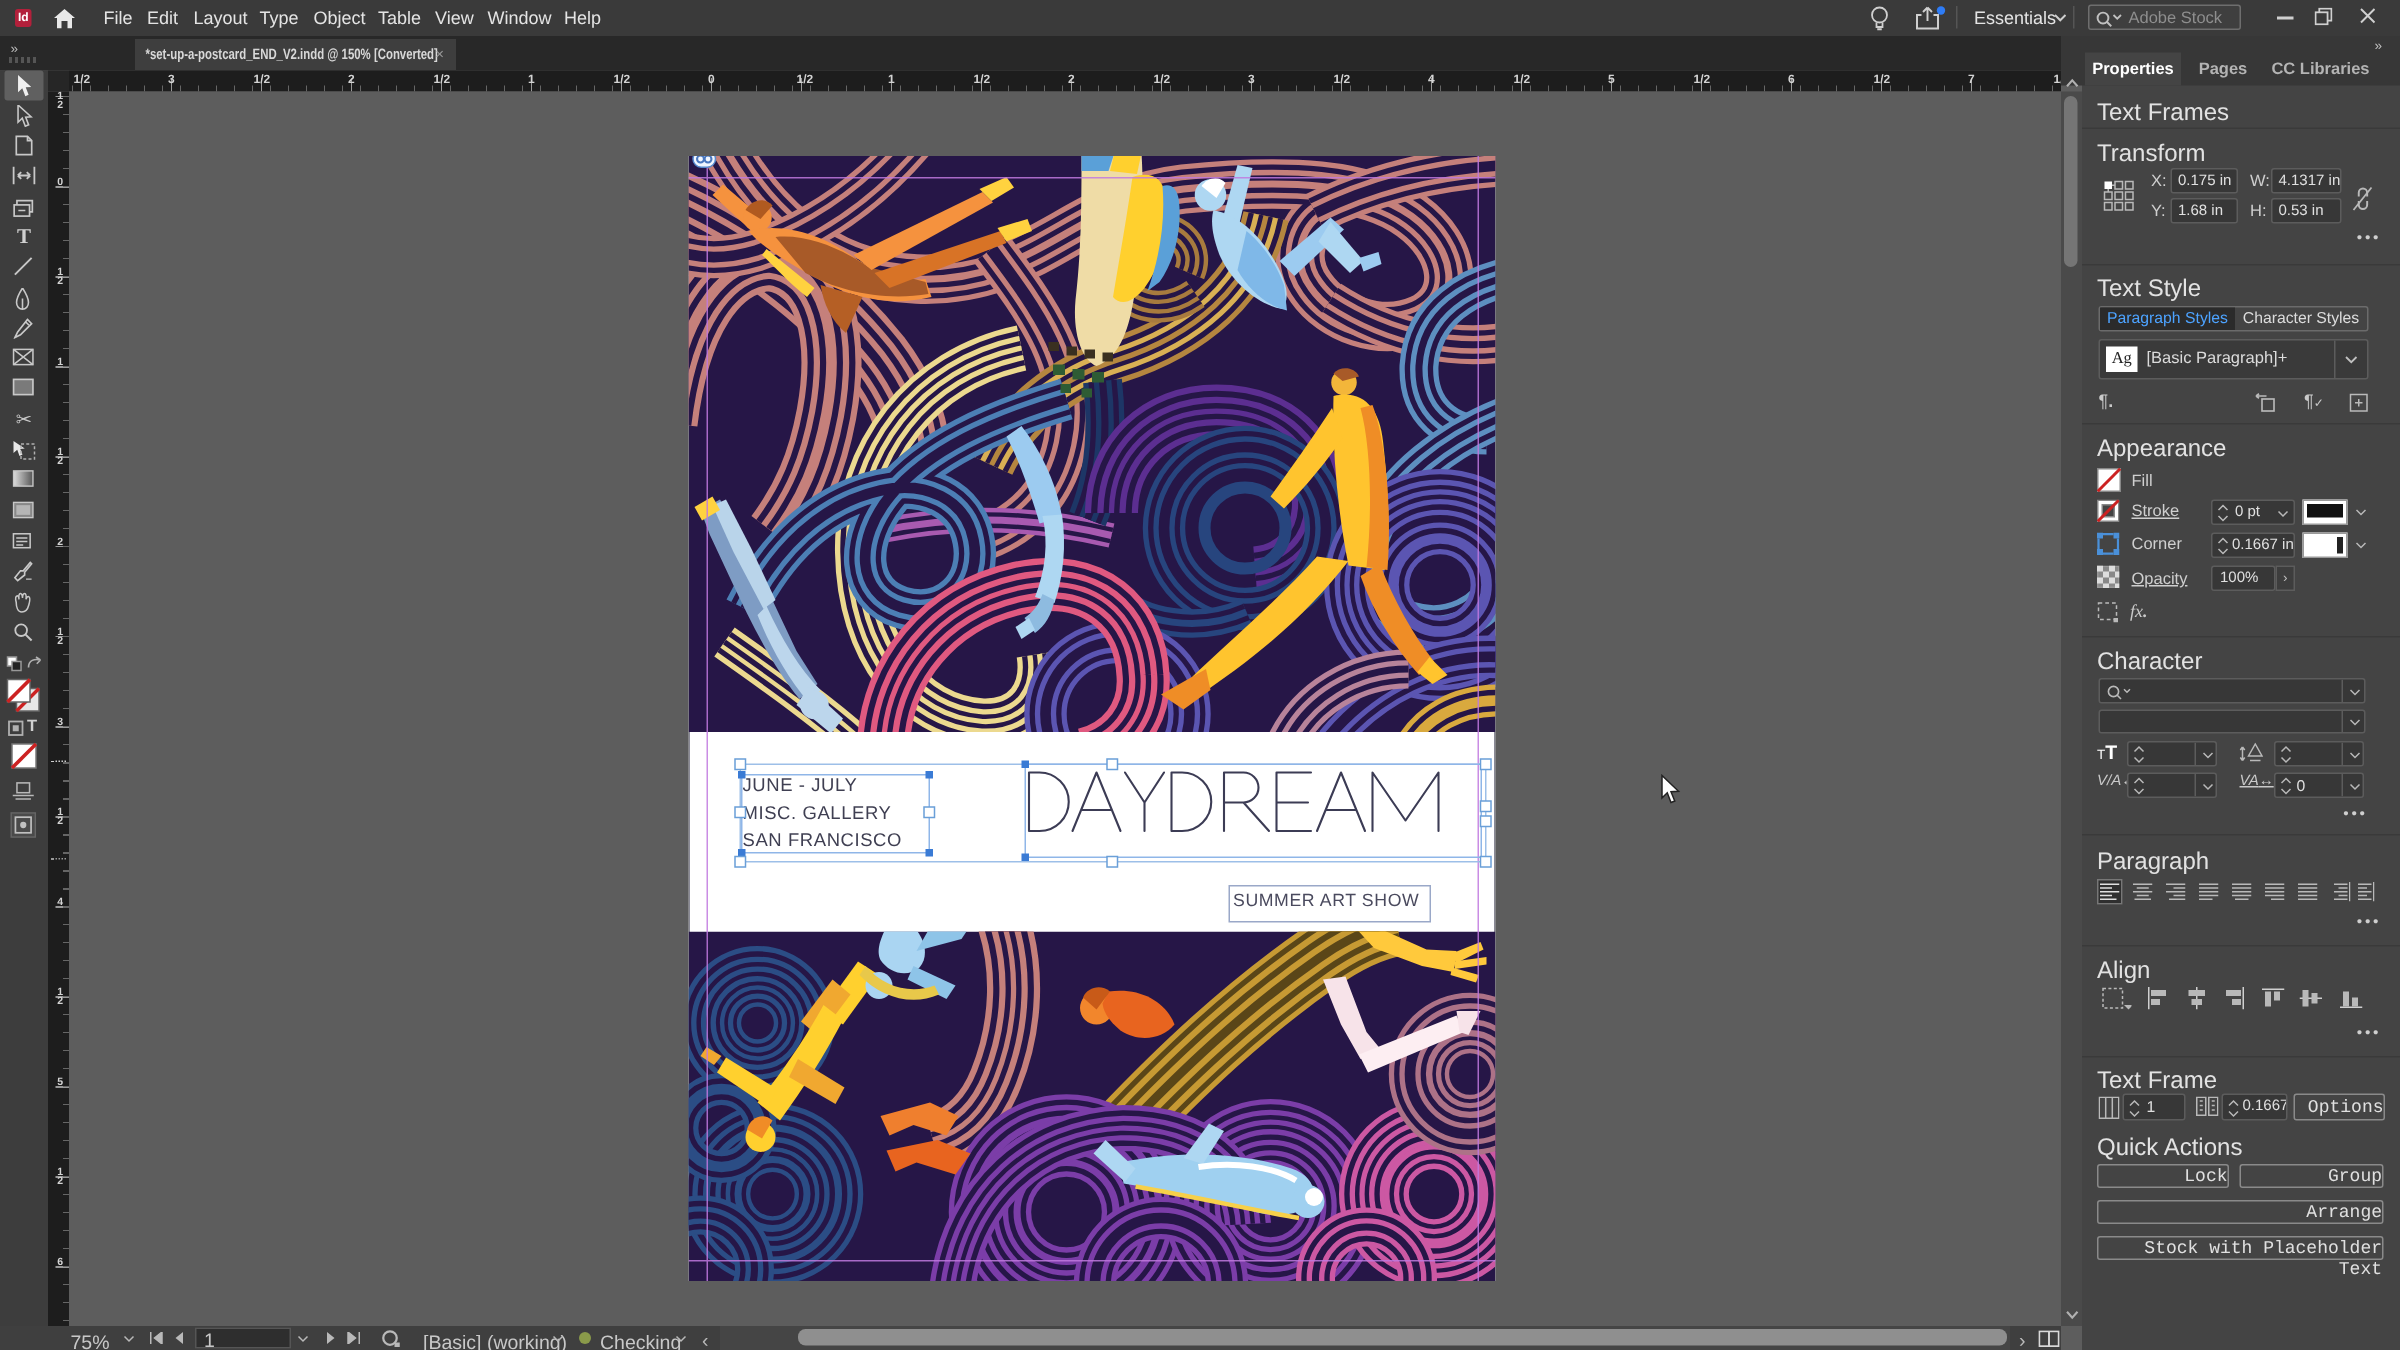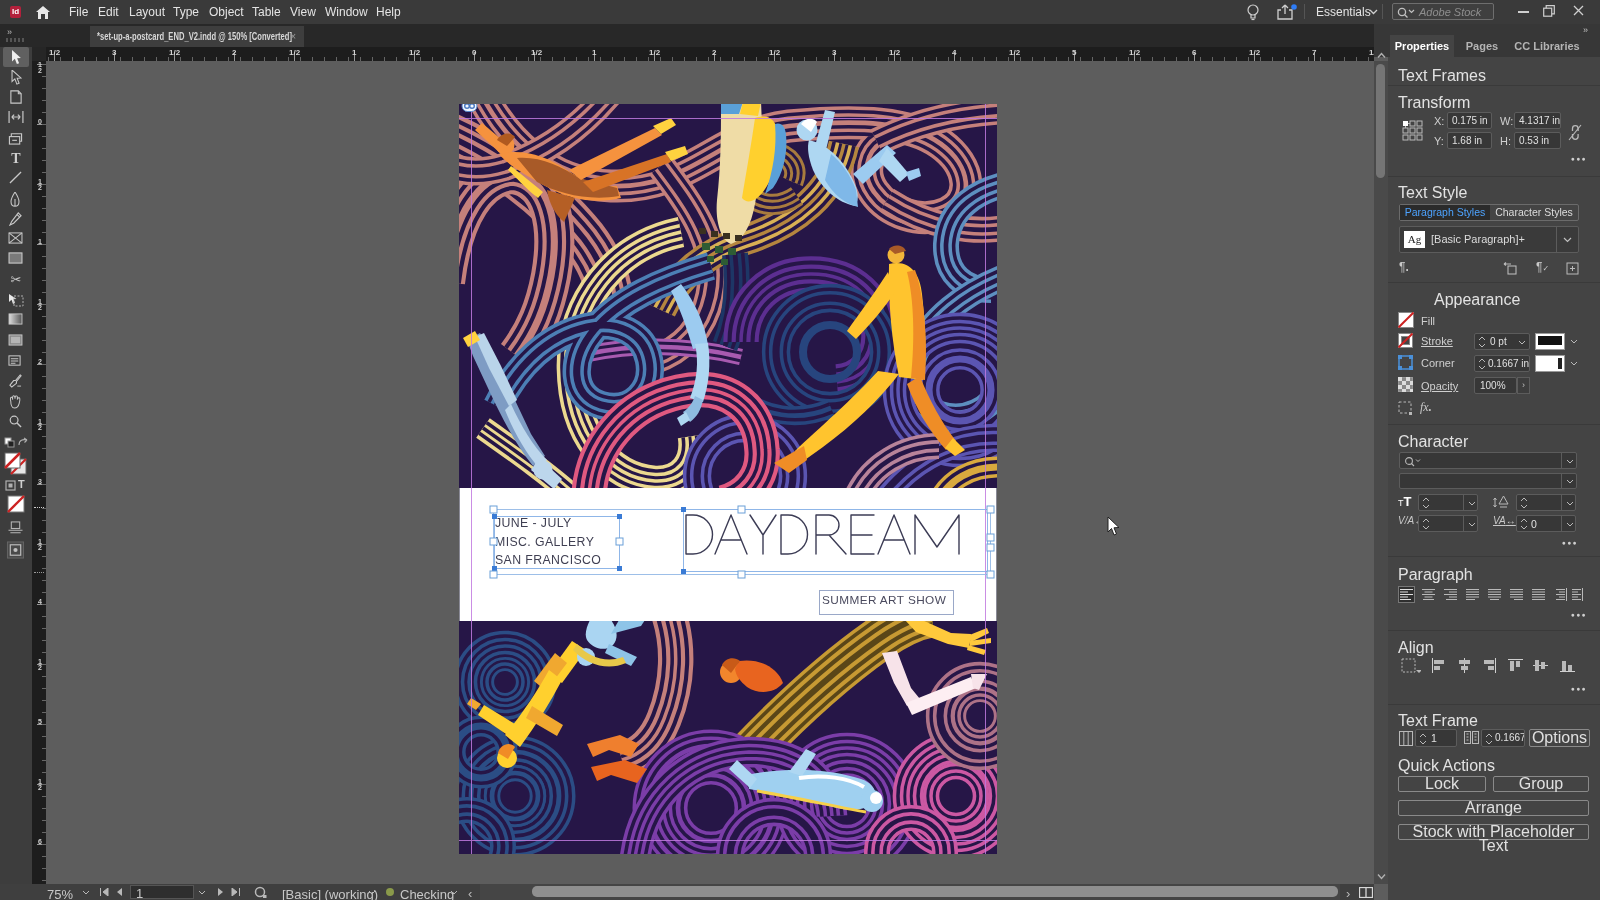--- a/index.html
+++ b/index.html
@@ -31,21 +31,21 @@
   #vscroll{left:1374px;top:61px;width:14px;height:823px;background:#4a4a4a;z-index:3;}
   #vthumb{position:absolute;left:2px;top:3px;width:9px;height:114px;background:#757575;border-radius:5px;}
   #panel{left:1374px;top:24px;width:226px;height:876px;font-size:11px;color:#d6d6d6;}
   #statusbar{left:0;top:884px;width:1374px;height:16px;background:#3f3f3f;color:#c8c8c8;font-size:13px;}
   #artwork{left:459px;top:104px;width:538px;height:750px;}
   .tool{position:absolute;left:0;width:32px;height:26px;text-align:center;color:#cccccc;}
   .pfield{position:absolute;background:#373737;border:1px solid #5c5c5c;color:#e0e0e0;border-radius:2px;box-sizing:border-box;font-size:10px;white-space:nowrap;overflow:hidden;}
   .plab{position:absolute;color:#cfcfcf;}
   .phead{position:absolute;color:#e2e2e2;font-size:16px;}
   .pdiv{position:absolute;left:14px;width:212px;height:1px;background:#3a3a3a;}
-  .pbtn{position:absolute;border:1px solid #8a8a8a;border-radius:2px;color:#e0e0e0;text-align:center;box-sizing:border-box;font-size:16px;}
+  .pbtn{position:absolute;border:1px solid #8a8a8a;border-radius:2px;color:#e0e0e0;text-align:right;box-sizing:border-box;font-size:12px;font-family:Liberation Mono, monospace;}
   .dots{position:absolute;color:#cfcfcf;letter-spacing:1.5px;font-size:6.5px;}
 </style>
 </head>
 <body>
 <div id="app">
 
   <div class="abs" id="menubar">
     <div class="abs" style="left:10px;top:6px;width:11px;height:12px;background:#b3203b;border-radius:2px;color:#fff;font-size:8px;font-weight:bold;text-align:center;line-height:12px;">Id</div>
     <svg class="abs" style="left:36px;top:6px" width="14" height="13" viewBox="0 0 14 13">
         <path d="M7 0 L14 6 L12 6 L12 13 L9 13 L9 8 L5 8 L5 13 L2 13 L2 6 L0 6 Z" fill="#e8e8e8"></path>
@@ -78,21 +78,21 @@
     <svg class="abs" style="left:1369px;top:9px" width="9" height="6" viewBox="0 0 9 6">
         <path d="M1 1 L4.5 4.5 L8 1" fill="none" stroke="#cfcfcf" stroke-width="1.3"></path>
       </svg>
     <div class="abs" style="left:1382px;top:4px;width:1px;height:15px;background:#555"></div>
     <div class="abs" style="left:1392px;top:3px;width:102px;height:17px;background:#3f3f3f;border:1px solid #6e6e6e;border-radius:2px;box-sizing:border-box;">
       <svg class="abs" style="left:4px;top:3px" width="18" height="11" viewBox="0 0 18 11">
           <circle cx="5" cy="5" r="3.6" fill="none" stroke="#c0c0c0" stroke-width="1.3"></circle>
           <path d="M7.7 7.7 L10.5 10.5" stroke="#c0c0c0" stroke-width="1.3"></path>
           <path d="M12 3 L14.5 5.5 L17 3" fill="none" stroke="#c0c0c0" stroke-width="1.2"></path>
         </svg>
-      <span class="abs" style="left:26px;top:2px;color:#8e8e8e;font-size:11px;font-style:italic;">Adobe Stock</span>
+      <span class="abs" style="left:26px;top:2px;color:#8e8e8e;font-size:11px;">Adobe Stock</span>
     </div>
     <div class="abs" style="left:1518px;top:11px;width:11px;height:1.5px;background:#cfcfcf"></div>
     <svg class="abs" style="left:1543px;top:5px" width="12" height="12" viewBox="0 0 12 12">
         <g fill="none" stroke="#cfcfcf" stroke-width="1.2">
           <rect x="0.7" y="3.2" width="8" height="8"></rect>
           <path d="M3.2 3.2 L3.2 0.7 L11.3 0.7 L11.3 8.8 L8.8 8.8"></path>
         </g>
       </svg>
     <svg class="abs" style="left:1573px;top:5px" width="11" height="11" viewBox="0 0 11 11">
         <path d="M1 1 L10 10 M10 1 L1 10" stroke="#cfcfcf" stroke-width="1.3"></path>
@@ -843,21 +843,21 @@
           <path d="M2 2 h7 M2 2 l2-1.5 M2 2 l2 1.5"></path>
         </g>
       </svg>
     <span class="abs" style="left:162px;top:236px;color:#c9c9c9;font-size:12px;">¶<span style="font-size:8px;">✓</span></span>
     <svg class="abs" style="left:192px;top:238px" width="13" height="13" viewBox="0 0 13 13">
         <rect x="1" y="1" width="11" height="11" fill="none" stroke="#b9b9b9"></rect>
         <path d="M6.5 4 v5 M4 6.5 h5" stroke="#b9b9b9"></path>
       </svg>
     <div class="pdiv" style="top:258px;"></div>
 
-    <div class="phead" style="left:24px;top:267px;margin-left:36px;">Appearance</div>
+    <div class="phead" style="left:24px;top:267px;">Appearance</div>
     <svg class="abs" style="left:24px;top:288px" width="16" height="16" viewBox="0 0 16 16">
         <rect x="0.5" y="0.5" width="15" height="15" fill="#ffffff" stroke="#888"></rect>
         <path d="M0.5 15.5 L15.5 0.5" stroke="#cc2222" stroke-width="2"></path>
       </svg>
     <span class="plab" style="left:47px;top:291px;">Fill</span>
     <svg class="abs" style="left:24px;top:309px" width="15" height="15" viewBox="0 0 15 15">
         <rect x="0.5" y="0.5" width="14" height="14" fill="#ffffff" stroke="#888"></rect>
         <rect x="3.5" y="3.5" width="8" height="8" fill="#444" stroke="#888"></rect>
         <path d="M0.5 14.5 L14.5 0.5" stroke="#cc2222" stroke-width="2"></path>
       </svg>

